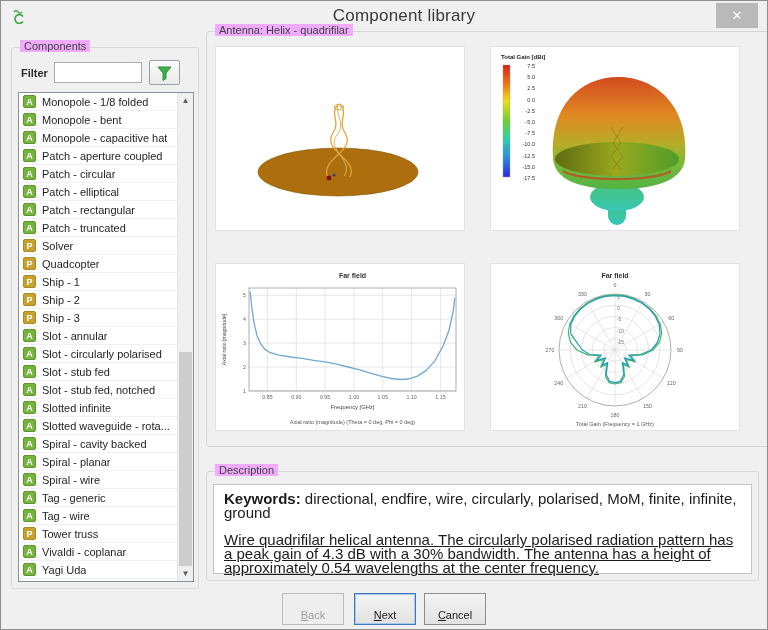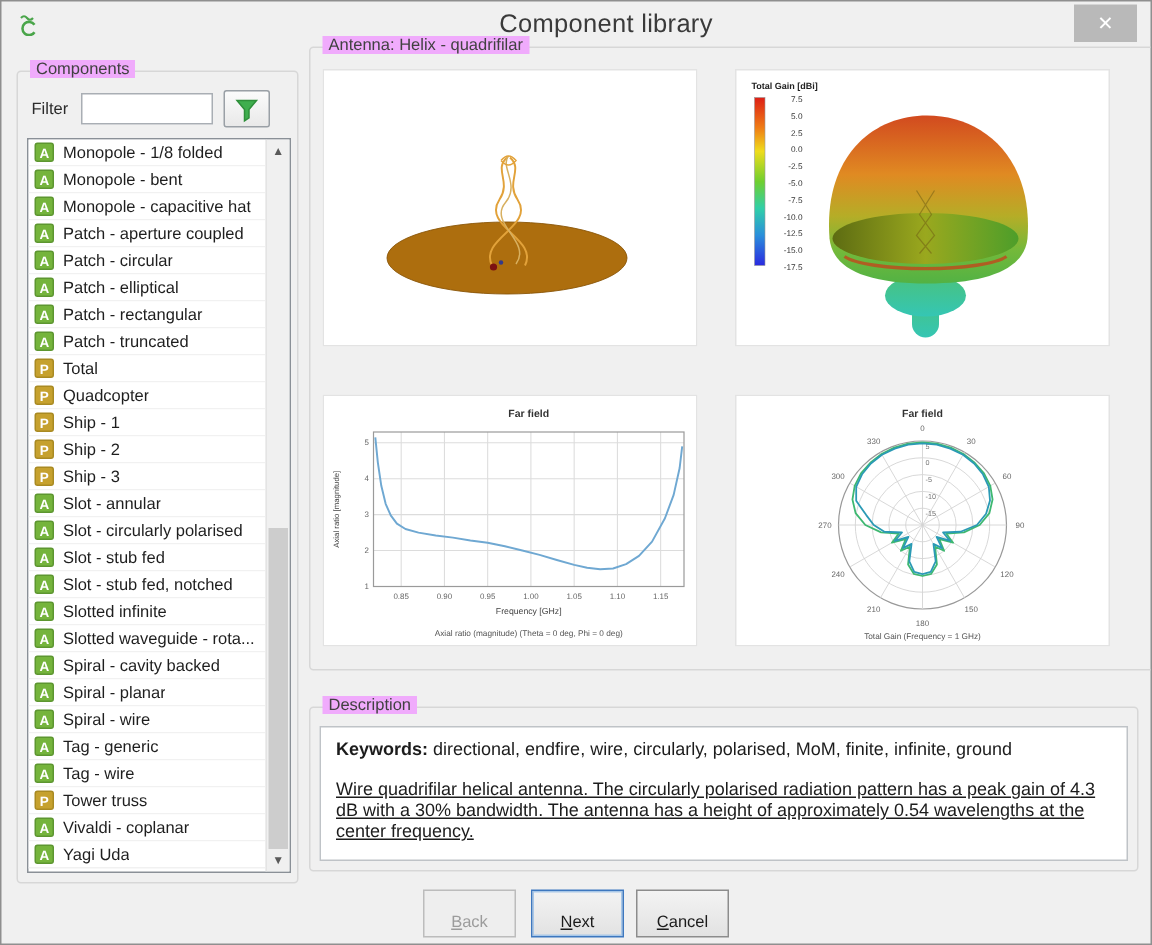--- a/index.html
+++ b/index.html
@@ -11,21 +11,21 @@
   .titlebar { position:relative; height:30px; text-align:center;padding-left:40px; }
   .title { line-height:30px; font-size:17px; font-weight:300; color:#3a3a3a; letter-spacing:.2px; }
   .app-icon { position:absolute; left:10px; top:7px; width:16px; height:16px; }
   .close-btn { position:absolute; right:9px; top:2px; width:42px; height:25px; background:#b9b9b9; border:none; color:#fff; font-size:13px; line-height:25px; text-align:center; cursor:pointer; }
 
   
   .group { position:absolute; border:1px solid #d7d7d7; border-radius:3px; }
   .group-label { position:absolute; top:-8px; left:8px; background:#f0abfc; padding:0 4px; font-size:11px; color:#414141; white-space:nowrap; }
 
   .components-group { left:10px; top:46px; width:188px; height:542px; }
-  .filter-label { position:absolute; left:9px; top:19px; font-size:11px; color:#2b2b2b; }
+  .filter-label { position:absolute; left:9px; top:19px; font-size:11px; color:#2b2b2b;font-weight:bold; }
   .filter-input { position:absolute; left:42px; top:14px; width:88px; height:21px; border:1px solid #a9aeb4; background:#fff; font-size:11px; padding:0 4px; font-family:"Liberation Sans",sans-serif; }
   .filter-btn { position:absolute; left:137px; top:12px; width:31px; height:25px; border:1px solid #9aa0a6; border-radius:2px; background:linear-gradient(#fbfbfb,#e9e9e9); cursor:pointer; }
   .filter-btn svg { display:block; margin:2px auto 0; }
 
   .listbox { position:absolute; left:6px; top:44px; width:176px; height:490px; background:#fff; border:1px solid #8a9097; overflow:hidden; }
   .list-items { position:absolute; left:0; top:0; right:16px; bottom:0; overflow:hidden; }
   .list-item { height:18px; display:flex; align-items:center; padding-left:4px; font-size:11px; color:#1e1e1e; border-bottom:1px solid #f1f1f1; background:#fff; cursor:default; white-space:nowrap; }
   .item-icon { width:13px; height:13px; border-radius:2px; color:#fff; font-size:9px; font-weight:bold; line-height:13px; text-align:center; margin-right:6px; flex:0 0 13px; }
   .icon-a { background:#75b43c; border:1px solid #5d9630; }
   .icon-p { background:#c6a12e; border:1px solid #a98a22; }
@@ -38,21 +38,21 @@
 
   .preview-group { left:205px; top:30px; width:606px; height:416px; }
   .panel { position:absolute; background:#fff; border:1px solid #e3e3e3; }
   .p1 { left:8px;  top:14px;  width:250px; height:185px; }
   .p2 { left:283px; top:14px; width:250px; height:185px; }
   .p3 { left:8px;  top:231px; width:250px; height:168px; }
   .p4 { left:283px; top:231px; width:250px; height:168px; }
   .panel svg { display:block; }
 
   .desc-group { left:205px; top:470px; width:553px; height:110px; }
-  .desc-box { position:absolute; left:6px; top:12px; width:539px; height:90px; background:#fff; border:1px solid #bfc3c7; padding:7px 10px; font-size:12px; color:#1c1c1c; line-height:14px; }
+  .desc-box { position:absolute; left:6px; top:12px; width:539px; height:90px; background:#fff; border:1px solid #bfc3c7; padding:7px 10px; font-size:15px; color:#1c1c1c; line-height:14px; }
   .desc-line .b { font-weight:bold; }
   .desc-body { margin-top:13px;text-decoration:underline; }
 
   .footer { position:absolute; left:0; right:0; top:592px; display:flex; justify-content:center; }
   .btn { min-width:62px; height:22px; font-size:11px; font-family:"Liberation Sans",sans-serif; color:#1c1c1c; border:1px solid #8c8c8c; background:linear-gradient(#f3f3f3,#e2e2e2); cursor:pointer; padding:15px 10px; }
   .btn.disabled { color:#9c9c9c; border-color:#bcbcbc; background:#eeeeee; cursor:default; }
   .btn.primary { border:1px solid #3e78bf; box-shadow:0 0 0 1px #a9c8e8 inset; margin-left:10px; }
   .btn.cancel { margin-left:8px; }
 </style>
 </head>
@@ -109,21 +109,21 @@
           <div class="list-item">
             <span class="item-icon icon-a">A</span>
             <span class="item-label">Patch - rectangular</span>
           </div>
           <div class="list-item">
             <span class="item-icon icon-a">A</span>
             <span class="item-label">Patch - truncated</span>
           </div>
           <div class="list-item">
             <span class="item-icon icon-p">P</span>
-            <span class="item-label">Total</span>
+            <span class="item-label">Solver</span>
           </div>
           <div class="list-item">
             <span class="item-icon icon-p">P</span>
             <span class="item-label">Quadcopter</span>
           </div>
           <div class="list-item">
             <span class="item-icon icon-p">P</span>
             <span class="item-label">Ship - 1</span>
           </div>
           <div class="list-item">

